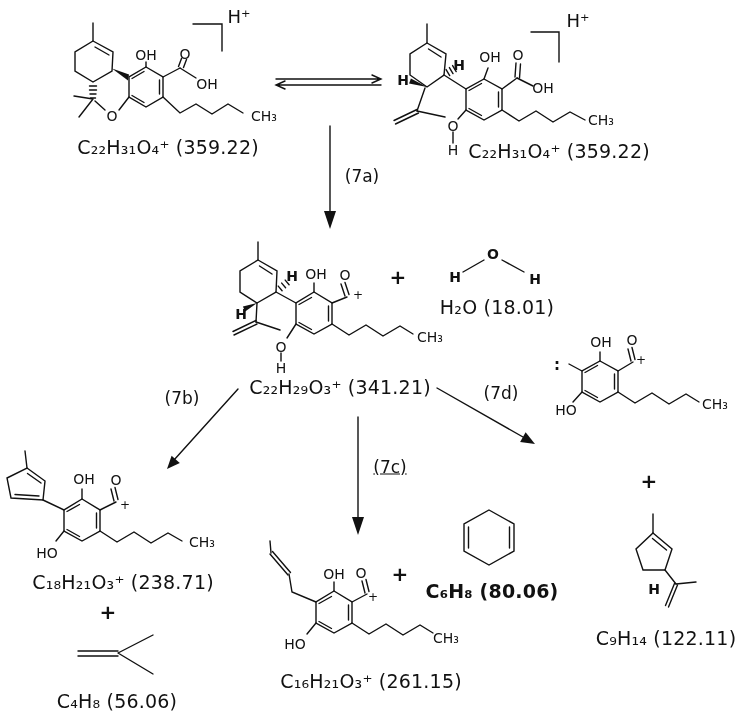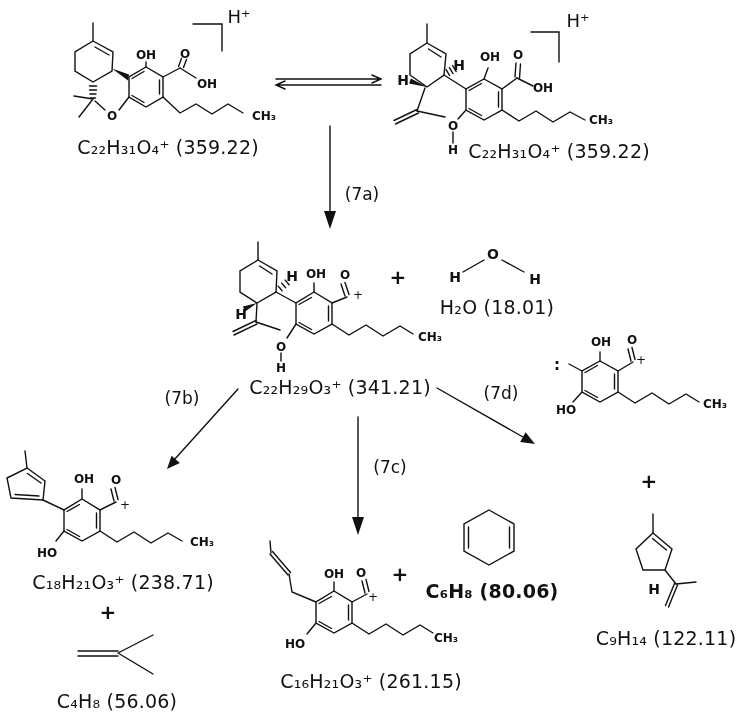--- a/index.html
+++ b/index.html
@@ -1,20 +1,20 @@
 <!DOCTYPE html>
 <html><head>
 <meta charset="utf-8">
 <style>
   html,body{margin:0;padding:0;background:#fff;}
   #scheme{position:relative;width:748px;height:719px;background:#ffffff;overflow:hidden;
           font-family:"DejaVu Sans","Liberation Sans",sans-serif;color:#111;}
   #lineart{position:absolute;left:0;top:0;}
   .t{position:absolute;transform:translate(-50%,-50%);white-space:nowrap;line-height:1;}
-  .atom{font-size:12px;font-weight:700;}
+  .atom{font-size:14px;font-weight:400;}
   .atom-b{font-size:14px;font-weight:700;}
   .charge{font-size:12px;font-weight:400;}
   .lp{font-size:15px;font-weight:700;}
   .formula{font-size:19px;font-weight:400;letter-spacing:.2px;}
   .step{font-size:17px;font-weight:400;}
   .plusbig{font-size:20px;font-weight:600;}
   .proton{font-size:18px;font-weight:400;}
 </style>
 </head>
 <body>
@@ -178,23 +178,23 @@
   <span class="t atom-b" style="left:459px;top:65px;">H</span>
   <span class="t atom" style="left:490px;top:57px;">OH</span>
   <span class="t atom" style="left:518px;top:55px;">O</span>
   <span class="t atom" style="left:543px;top:88px;">OH</span>
   <span class="t atom" style="left:601px;top:120px;">CH₃</span>
   <span class="t atom-b" style="left:403px;top:80px;">H</span>
   <span class="t atom" style="left:453px;top:126px;">O</span>
   <span class="t atom" style="left:453px;top:150px;">H</span>
   <span class="t formula" style="left:559px;top:151px;">C₂₂H₃₁O₄⁺  (359.22)</span>
 
-  <span class="t step" style="left:362px;top:176px;margin-top:18px;">(7a)</span>
+  <span class="t step" style="left:362px;top:176px;">(7a)</span>
   <span class="t step" style="left:182px;top:398px;">(7b)</span>
-  <span class="t step" style="left:390px;top:467px;">(7c)</span>
+  <span class="t step" style="left:390px;top:467px;text-decoration:underline;">(7c)</span>
   <span class="t step" style="left:501px;top:393px;">(7d)</span>
 
   <span class="t atom-b" style="left:292px;top:276px;">H</span>
   <span class="t atom" style="left:316px;top:274px;">OH</span>
   <span class="t atom" style="left:345px;top:275px;">O</span>
   <span class="t charge" style="left:358px;top:295px;">+</span>
   <span class="t atom-b" style="left:241px;top:314px;">H</span>
   <span class="t atom" style="left:281px;top:347px;">O</span>
   <span class="t atom" style="left:281px;top:368px;">H</span>
   <span class="t atom" style="left:430px;top:337px;">CH₃</span>

